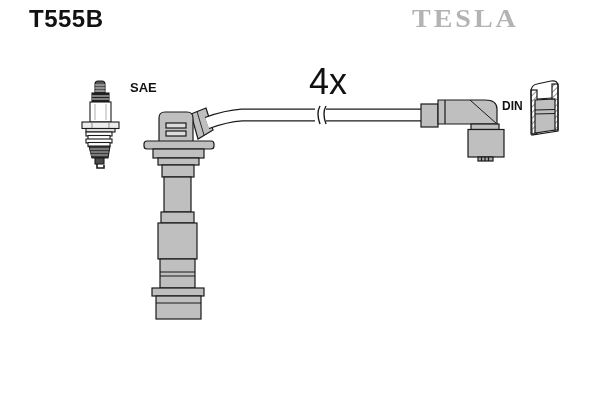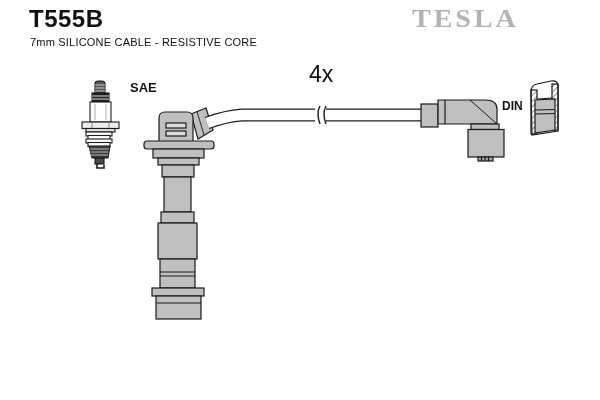--- a/index.html
+++ b/index.html
@@ -14,36 +14,35 @@
   }
   .subtitle{
     left:14px;top:36px;font-size:11px;color:#111;letter-spacing:0.2px;
   }
   .brand{
     left:396px;top:4px;font-family:"Liberation Serif",serif;
     font-size:28px;font-weight:bold;color:#b3b3b3;letter-spacing:3px;
     transform:scaleY(0.92);transform-origin:top left;
   }
   .qty{
-    left:293px;top:61px;font-size:23px;color:#111;text-align:right;
+    left:293px;top:61px;font-size:36px;color:#111;text-align:right;
   }
   .lbl{
     font-size:13px;font-weight:bold;color:#111;
   }
   .lbl-sae{left:114px;top:80px;}
   .lbl-din{left:486px;top:99px;font-size:12px;}
   svg{position:absolute;left:0;top:0;}
 </style>
 </head>
 <body>
 
 <div class="page">
 
   <div class="abs part-number">T555B</div>
-  <div class="abs subtitle">7mm SILICONE CABLE - RESISTIVE CORE</div>
   <div class="abs brand">TESLA</div>
 
   <div class="abs qty">4x</div>
   <div class="abs lbl lbl-sae">SAE</div>
   <div class="abs lbl lbl-din">DIN</div>
 
   <svg width="600" height="400" viewBox="0 0 600 400">
     <defs>
       <pattern id="hatch" width="4" height="4" patternUnits="userSpaceOnUse" patternTransform="rotate(45)">
         <line x1="0" y1="0" x2="0" y2="4" stroke="#555" stroke-width="1.3"></line>

